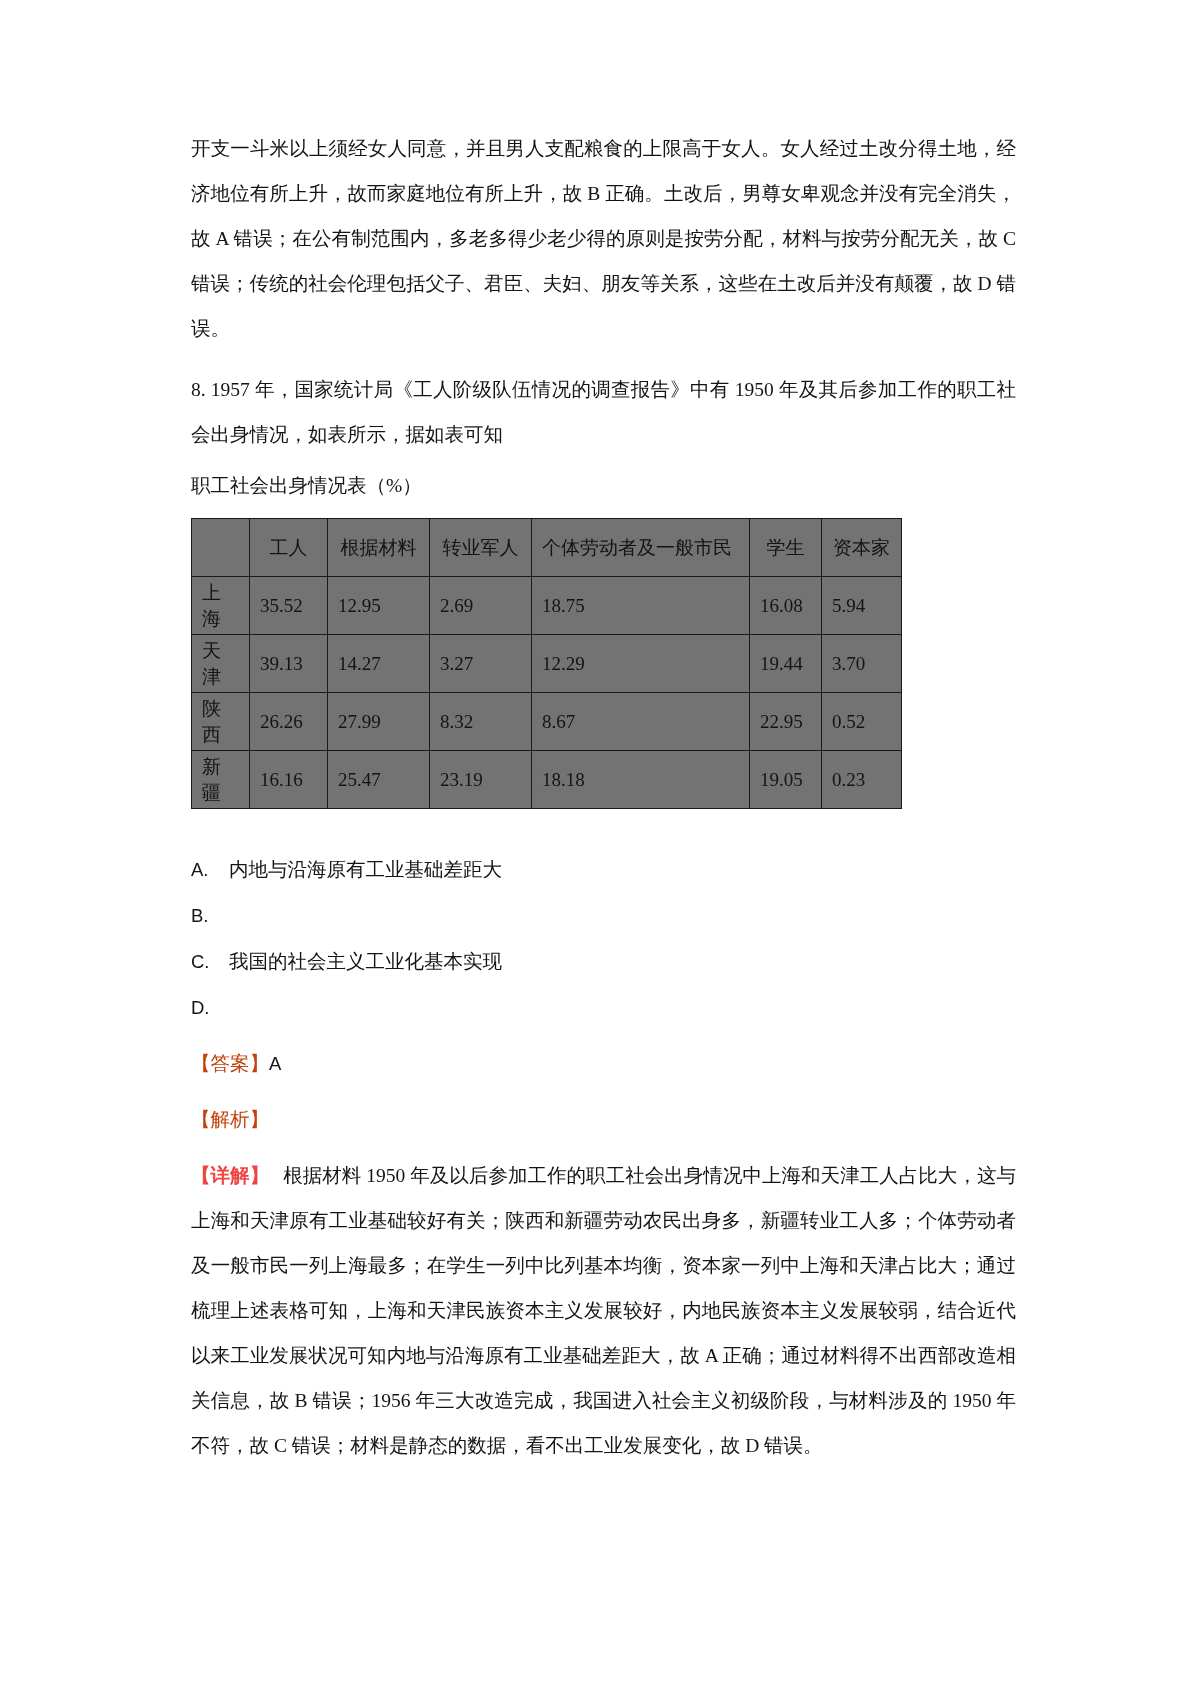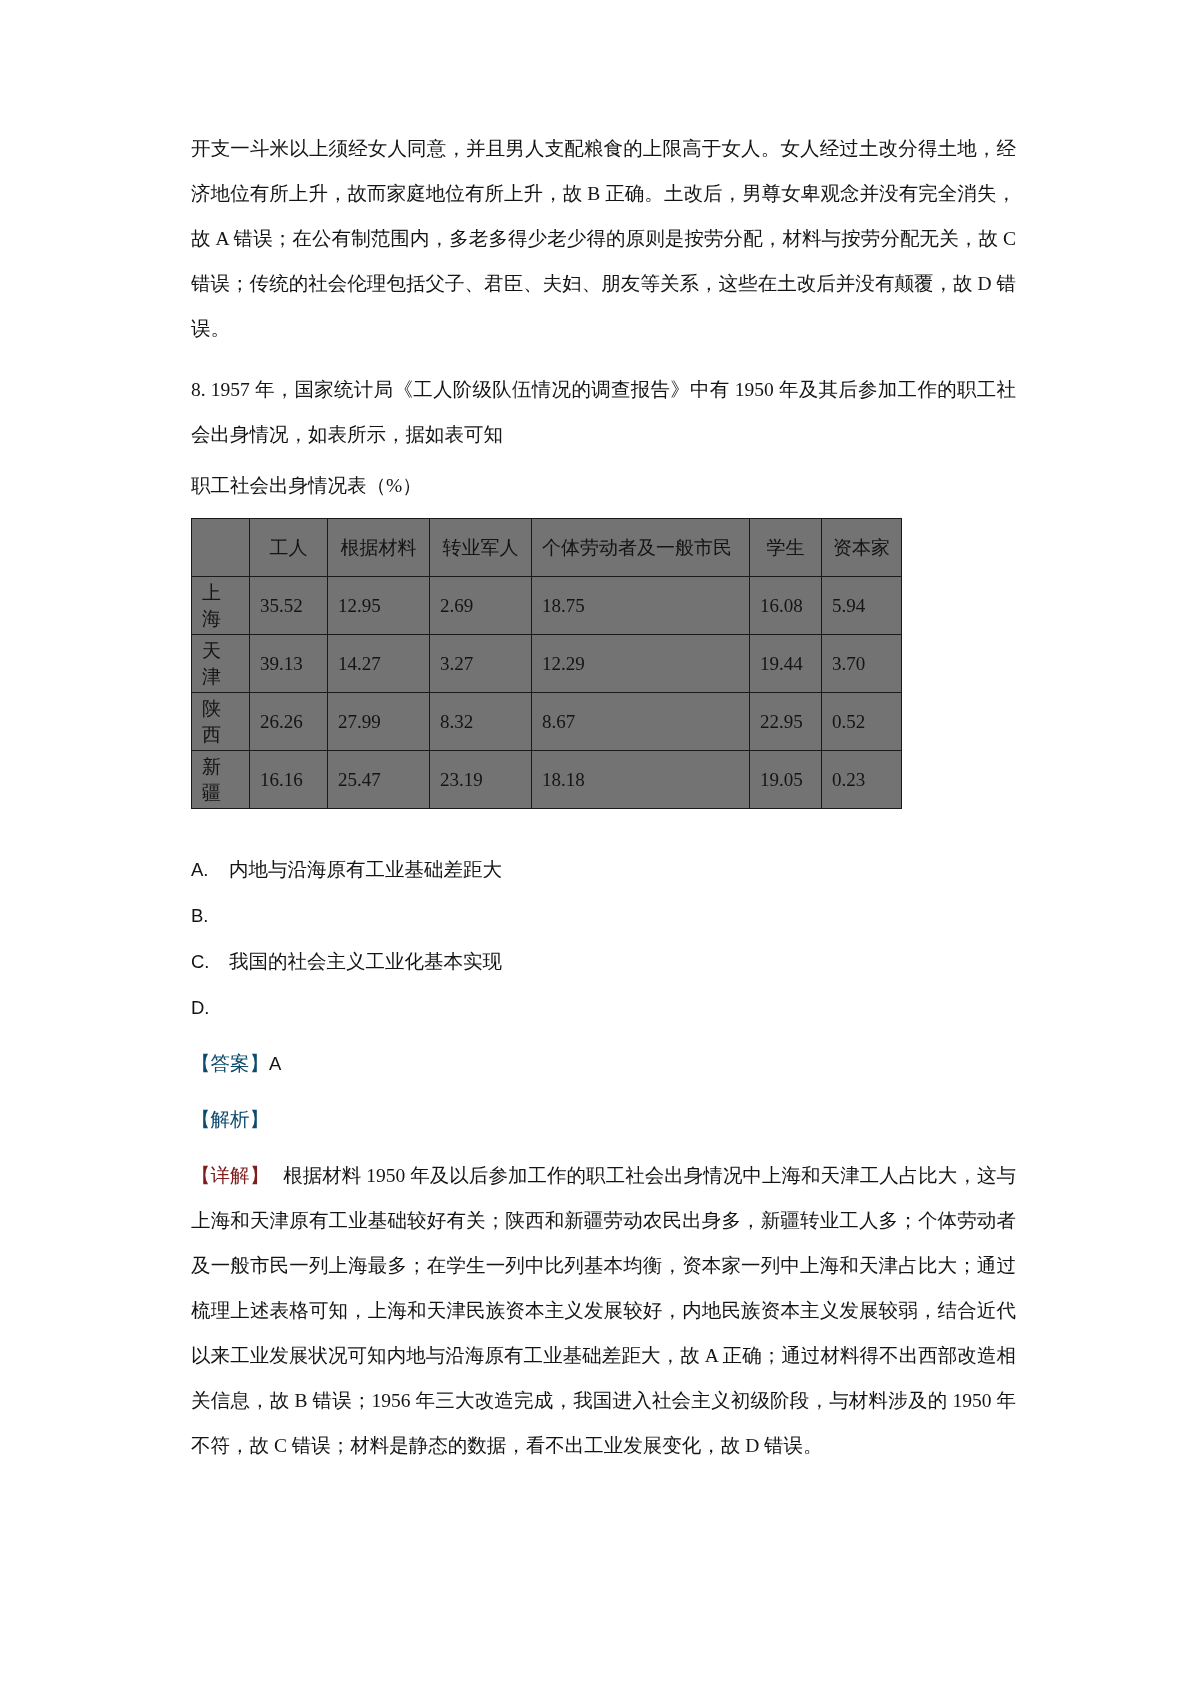--- a/index.html
+++ b/index.html
@@ -61,28 +61,28 @@
     font-family: "Liberation Sans", sans-serif;
     font-size: 18.5px;
     width: 38px;
     flex: 0 0 38px;
   }
   .answer-line, .analysis-line {
     margin-top: 10px;
     font-size: 19.5px;
     line-height: 46px;
   }
-  .bracket-blue { color: #0c4a6e; }
+  .bracket-blue { color: #c2410c; }
   .answer-value {
     font-family: "Liberation Sans", sans-serif;
     font-size: 18.5px;
     color: #141414;
   }
   .detail { margin-top: 10px; }
-  .detail .detail-label { color: #7f1d1d; }
+  .detail .detail-label { color: #ef4444; font-weight: bold; }
   .detail .gap { display: inline-block; width: 14px; }
 </style>
 </head>
 <body>
 
 <div class="page">
 
   <p class="para">开支一斗米以上须经女人同意，并且男人支配粮食的上限高于女人。女人经过土改分得土地，经济地位有所上升，故而家庭地位有所上升，故 B 正确。土改后，男尊女卑观念并没有完全消失，故 A 错误；在公有制范围内，多老多得少老少得的原则是按劳分配，材料与按劳分配无关，故 C 错误；传统的社会伦理包括父子、君臣、夫妇、朋友等关系，这些在土改后并没有颠覆，故 D 错误。</p>
 
   <p class="para stem">8. 1957 年，国家统计局《工人阶级队伍情况的调查报告》中有 1950 年及其后参加工作的职工社会出身情况，如表所示，据如表可知</p>

